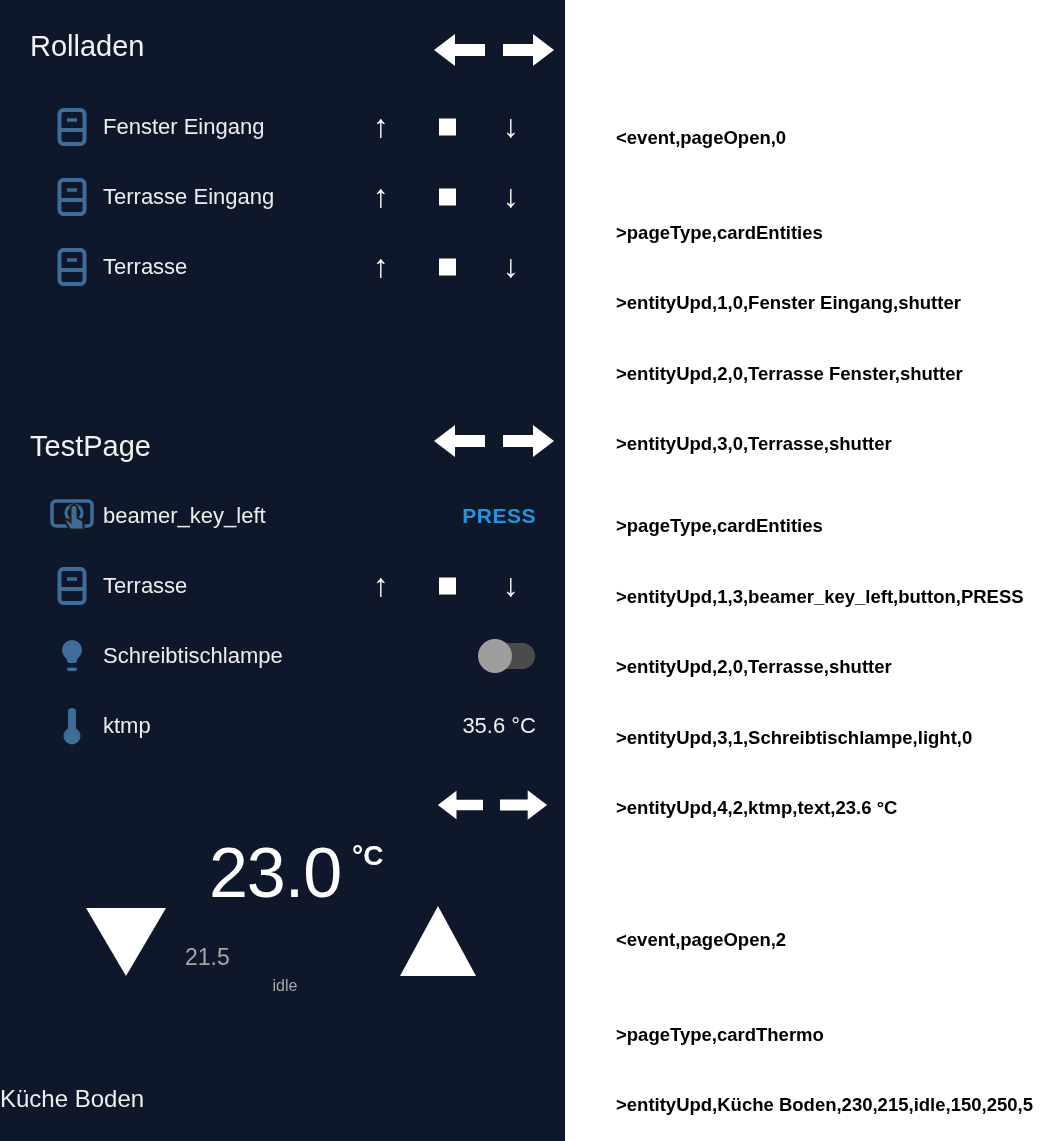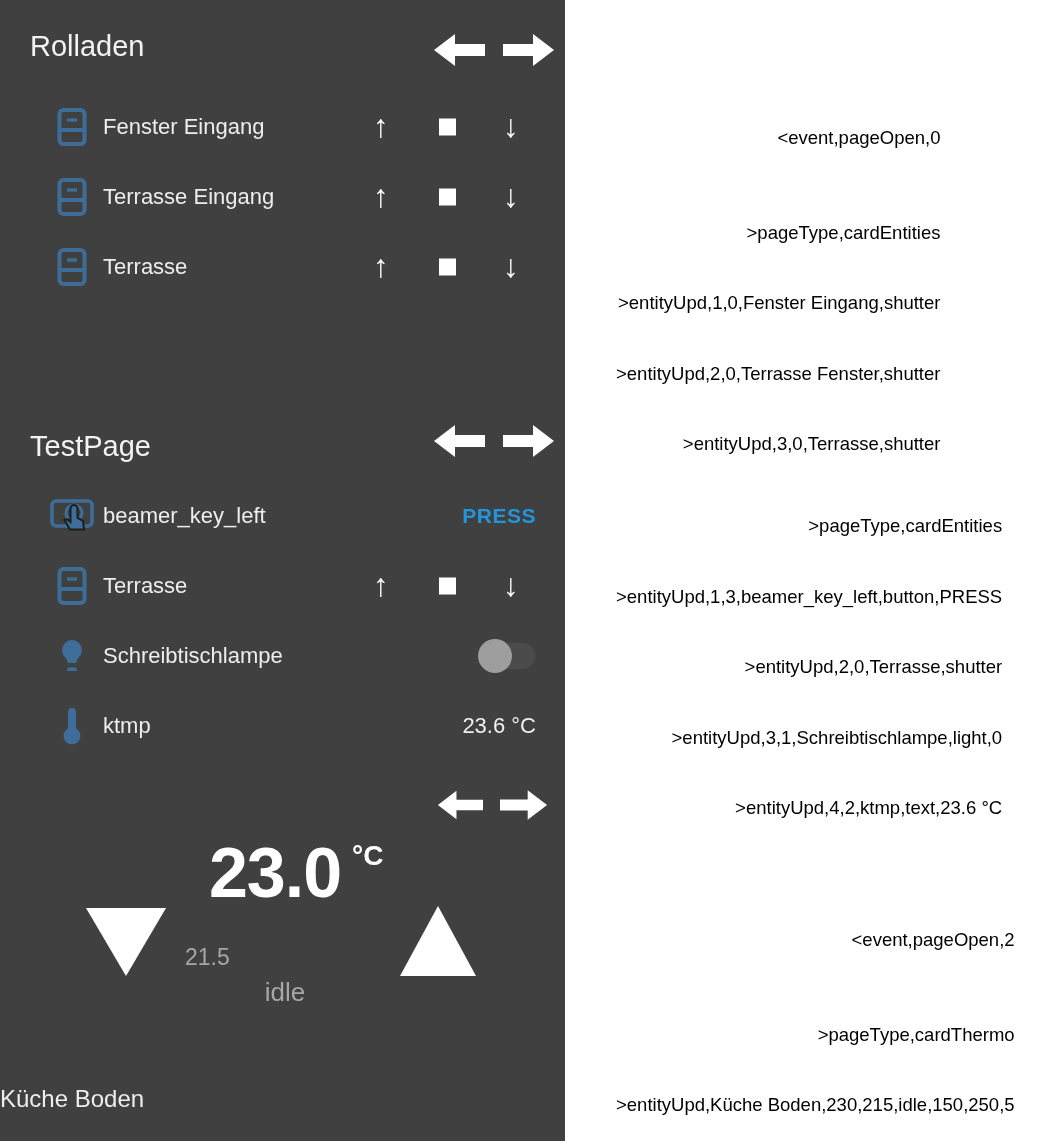--- a/index.html
+++ b/index.html
@@ -1,48 +1,48 @@
 <!DOCTYPE html>
 <html><head>
 <meta charset="utf-8">
 <style>
   html,body{margin:0;padding:0;}
   body{
     width:1045px;height:1141px;position:relative;background:#ffffff;
     font-family:"Liberation Sans", sans-serif;overflow:hidden;
   }
   
-  .device{position:absolute;left:0;top:0;width:565px;height:1141px;background:#404040;}
+  .device{position:absolute;left:0;top:0;width:565px;height:1141px;background:#0f172a;}
   .hdr-title{position:absolute;left:30px;color:#f2f2f2;font-size:29px;font-weight:400;}
   .nav{position:absolute;width:52px;height:34px;cursor:pointer;}
   .nav svg{display:block;width:100%;height:100%;}
   
   .row{position:absolute;left:0;width:565px;height:70px;margin-left:8px;}
   .row .icon{position:absolute;left:40px;top:50%;transform:translateY(-50%);width:48px;display:flex;justify-content:center;}
   .row .label{position:absolute;left:95px;top:50%;transform:translateY(-50%);font-size:22px;color:#ededed;white-space:nowrap;}
   .ctl{position:absolute;top:50%;transform:translateY(-52%);width:34px;text-align:center;color:#fafafa;font-size:32px;line-height:1;cursor:pointer;}
   .ctl-up{left:356px;}
   .ctl-stop{left:422px;transform:translateY(-50%);}
   .ctl-down{left:486px;}
   .sq{display:block;width:17px;height:17px;background:#ffffff;margin:0 auto;}
   .press{position:absolute;right:37px;top:50%;transform:translateY(-50%);color:#2196de;font-size:21px;font-weight:700;letter-spacing:.5px;cursor:pointer;}
   .value{position:absolute;right:37px;top:50%;transform:translateY(-50%);color:#f0f0f0;font-size:22px;white-space:nowrap;}
   .toggle{position:absolute;right:38px;top:50%;transform:translateY(-50%);width:57px;height:34px;cursor:pointer;}
   .toggle .track{position:absolute;left:9px;top:4px;width:48px;height:26px;border-radius:13px;background:#4b4b4b;}
   .toggle .knob{position:absolute;left:0;top:0;width:34px;height:34px;border-radius:50%;background:#9e9e9e;}
   
-  .temp-big{position:absolute;left:135px;top:838px;width:280px;text-align:center;font-size:70px;font-weight:700;color:#ffffff;line-height:1;letter-spacing:-1px;}
+  .temp-big{position:absolute;left:135px;top:838px;width:280px;text-align:center;font-size:70px;font-weight:400;color:#ffffff;line-height:1;letter-spacing:-1px;}
   .temp-unit{position:absolute;left:352px;top:840px;font-size:28px;font-weight:700;color:#ffffff;}
   .tri-down{position:absolute;left:86px;top:908px;width:0;height:0;border-left:40px solid transparent;border-right:40px solid transparent;border-top:68px solid #ffffff;cursor:pointer;}
   .tri-up{position:absolute;left:400px;top:906px;width:0;height:0;border-left:38px solid transparent;border-right:38px solid transparent;border-bottom:70px solid #ffffff;cursor:pointer;}
   .temp-target{position:absolute;left:185px;top:944px;width:200px;text-align:left;font-size:23px;color:#a6a6a6;}
-  .temp-state{position:absolute;left:185px;top:977px;width:200px;text-align:center;font-size:26px;color:#a6a6a6;}
+  .temp-state{position:absolute;left:185px;top:977px;width:200px;text-align:center;font-size:16px;color:#a6a6a6;}
   .thermo-title{position:absolute;left:0;top:1085px;width:613px;text-align:left;font-size:24px;color:#ededed;}
   
-  .log{position:absolute;left:616px;color:#000000;font-weight:400;font-size:18.5px;line-height:23.5px;white-space:pre;text-align:right;}
+  .log{position:absolute;left:616px;color:#000000;font-weight:700;font-size:18.5px;line-height:23.5px;white-space:pre;}
   .log .event{margin-bottom:24px;}
   #log1{top:79px;} #log2{top:467px;} #log3{top:881px;}
 </style>
 </head>
 <body>
 
 <div class="device">
 
   <section>
     <div class="hdr-title" style="top:30px">Rolladen</div>
@@ -162,21 +162,21 @@
     </div>
 
     <div class="row" style="top:691px">
       <span class="icon">
         <svg width="20" height="40" viewBox="0 0 20 40">
             <rect x="6" y="2" width="8" height="24" rx="4" fill="#3e6d99"></rect>
             <circle cx="10" cy="30" r="8.5" fill="#3e6d99"></circle>
           </svg>
       </span>
       <span class="label">ktmp</span>
-      <span class="value">23.6 °C</span>
+      <span class="value">35.6 °C</span>
     </div>
   </section>
 
   <section>
     <div class="nav" style="left:437px;top:789px;width:46px;height:32px">
       <svg viewBox="0 0 52 34">
           <path d="M52,11 H22 V1 L1,17 L22,33 V23 H52 Z" fill="#ffffff"></path>
         </svg>
     </div>
     <div class="nav" style="left:500px;top:788px;width:48px;height:34px">

